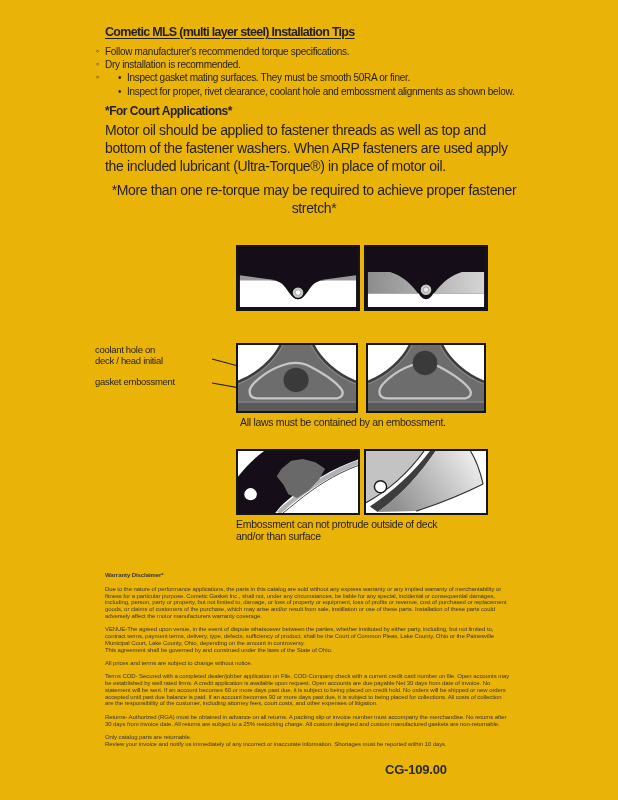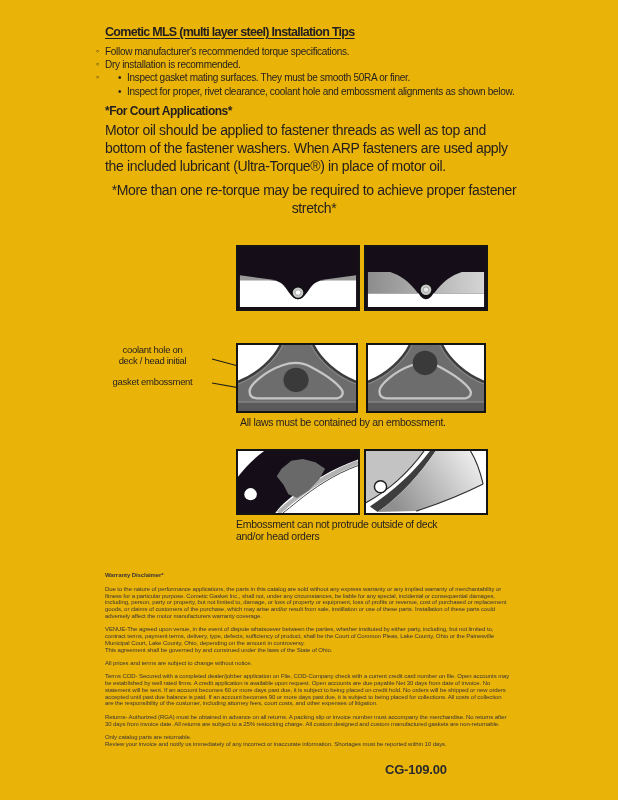--- a/index.html
+++ b/index.html
@@ -18,21 +18,21 @@
   .content p{font-size:14px;letter-spacing:-0.35px;line-height:18px;margin:4px 0 0 0;}
   .content p.first{margin-top:3px;}
   .content p.note{margin-top:6px;text-align:center;}
   
   .dlabel{position:absolute;width:124px;text-align:center;font-size:12px;font-weight:bold;
           letter-spacing:-0.2px;color:#141414;margin-top:28px;}
   .panel{position:absolute;width:124px;height:66px;border:2px solid #141414;box-sizing:border-box;background:#fff;}
   .panel svg{display:block;width:100%;height:100%;}
   .panel.r2{height:70px;}
   .dcaption{position:absolute;font-size:10.5px;letter-spacing:-0.3px;line-height:12px;color:#221e1f;}
-  .anno{position:absolute;left:95px;width:115px;text-align:center;font-size:9.5px;
+  .anno{position:absolute;left:95px;width:115px;text-align:left;font-size:9.5px;
         letter-spacing:-0.3px;line-height:10.5px;color:#221e1f;}
   .leaders{position:absolute;left:205px;top:349px;width:100px;height:50px;}
   
   .legal{position:absolute;left:105px;top:572px;width:406px;font-size:6px;
          letter-spacing:-0.08px;line-height:6.8px;color:#3a3637;}
   .legal h3{font-size:6px;margin:0 0 7px 0;font-weight:bold;}
   .legal p{margin:0 0 6.5px 0;}
   .footer{position:absolute;left:385px;top:762px;font-size:13px;letter-spacing:-0.2px;color:#2b2b2b;font-weight:bold;}
 </style>
 </head>
@@ -166,21 +166,21 @@
       <path d="M66,0 L72,0 C55,26 34,49 12,65 L4,59 C28,43 50,22 66,0 Z" fill="#3d3d3d"></path>
       <path d="M72,0 L108,0 C114,10 118,22 121,35 C98,47 75,56 52,64 L12,65 C34,49 55,26 72,0 Z" fill="url(#bandGrad)"></path>
       <path d="M108,0 C114,10 118,22 121,35" stroke="#2e2e2e" stroke-width="1.2" fill="none"></path>
       <path d="M121,35 C98,47 75,56 52,64" stroke="#2e2e2e" stroke-width="1.2" fill="none"></path>
       <circle cx="15" cy="38" r="6.3" fill="#ffffff" stroke="#1c1c1c" stroke-width="1.5"></circle>
     </svg>
   </div>
 
   <div class="dcaption" style="left:236px;top:518px">
     <span>Embossment can not protrude outside of deck</span><br>
-    <span>and/or head orders</span>
+    <span>and/or than surface</span>
   </div>
 
   <div class="legal">
     <h3>Warranty Disclaimer*</h3>
     <p>Due to the nature of performance applications, the parts in this catalog are sold without any express warranty or any implied warranty of merchantability or fitness for a particular purpose.  Cometic Gasket Inc., shall not, under any circumstances, be liable for any special, incidental or consequential damages, including, person, party or property, but not limited to, damage, or loss of property or equipment, loss of profits or revenue, cost of purchased or replacement goods, or claims of customers of the purchase, which may arise and/or result from sale, instillation or use of these parts.  Installation of these parts could adversely affect the motor manufacturers warranty coverage.</p>
     <p>
       <span>VENUE-The agreed upon venue, in the event of dispute whatsoever between the parties, whether instituted by either party, including, but not limited to, contract terms, payment terms, delivery, type, defects, sufficiency of product, shall be the Court of Common Pleas, Lake County, Ohio or the Painesville Municipal Court, Lake County, Ohio, depending on the amount in controversy.</span><br>
       <span>This agreement shall be governed by and construed under the laws of the State of Ohio.</span>
     </p>
     <p>All prices and terms are subject to change without notice.</p>

